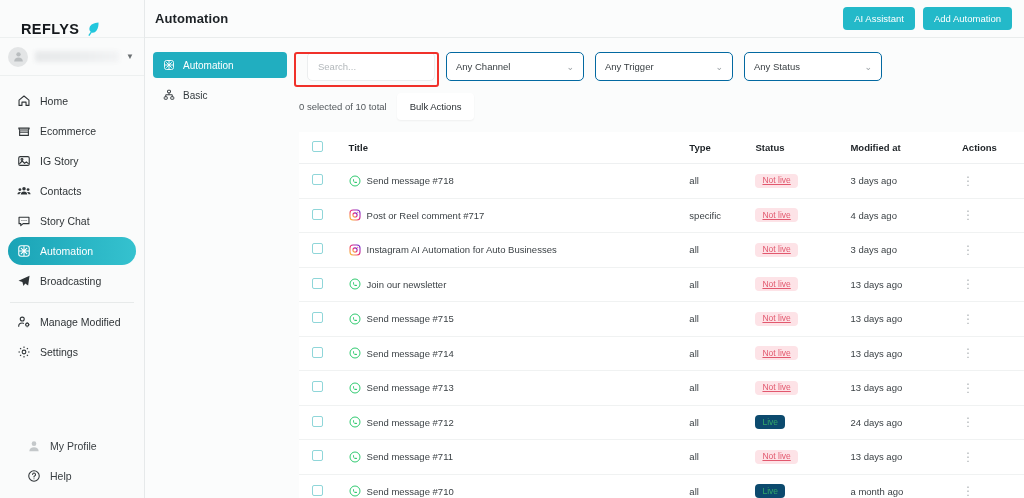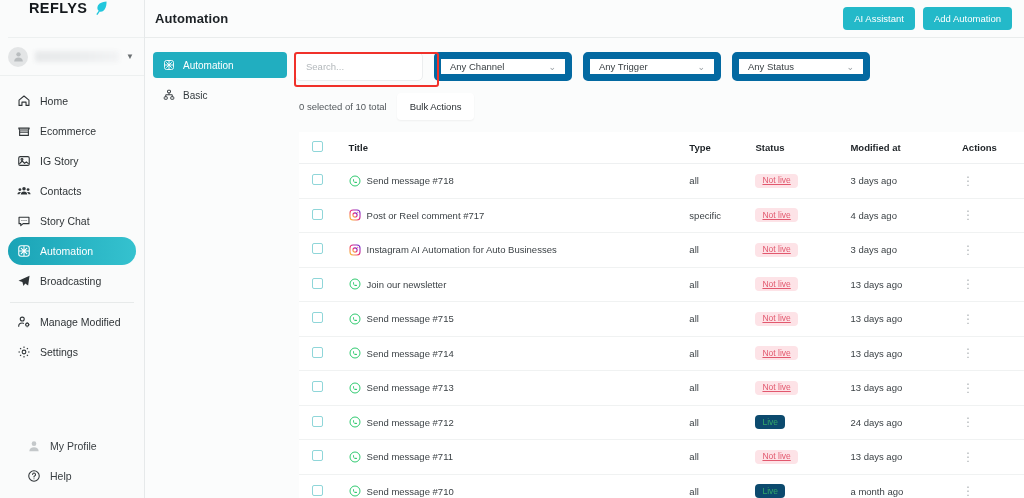--- a/index.html
+++ b/index.html
@@ -13,24 +13,23 @@
   #app { position: relative; width: 1024px; height: 498px; display: flex; }
 
   
   .sidebar {
     width: 145px; height: 498px; background: #fafbfb;
     border-right: 1px solid #e6e9ea;
     display: flex; flex-direction: column; flex: 0 0 145px;
     position: relative;
   }
   .logo-row {
-    height: 38px; display: flex; align-items: flex-start;
+    height: 38px; display: flex; align-items: flex-end;
     padding-left: 21px; gap: 6px;
     border-bottom: 1px solid #edf0f0;
-    margin-left: 8px;
   }
   .logo-text {
     font-size: 14.5px; font-weight: bold; letter-spacing: .4px;
     color: #14181c;
   }
   .logo-mark { width: 16px; height: 16px; display:block; }
 
   .profile-row {
     height: 38px; display: flex; align-items: center;
     padding: 0 8px 0 8px; gap: 7px;
@@ -102,29 +101,29 @@
   .highlight-box {
     position: absolute; left: 149px; top: 52px;
     width: 145px; height: 35px;
     border: 2px solid #f0312a; border-radius: 3px;
     pointer-events: none; z-index: 9;
   }
 
   
   .content { flex: 1; min-width: 0; padding: 0 0 0 0; display:flex; flex-direction:column; }
 
-  .filters { display: flex; gap: 11px; padding: 14px 12px 0 0; }
+  .filters { display: flex; gap: 11px; padding: 14px 12px 0 12px; }
   .search-box {
     width: 128px; height: 29px; background: #fff; border: 1px solid #eceeef;
     border-radius: 5px; padding: 0 10px; font-size: 9.5px; color: #2b2f33;
     font-family: inherit; outline: none;
   }
   .search-box::placeholder { color: #b3b8bb; }
   .select-box {
-    height: 29px; background: #fff; border: 7px solid #0369a1; border-radius: 5px;
+    height: 29px; background: #fff; border: 1px solid #0369a1; border-radius: 5px;
     display: flex; align-items: center; padding: 0 9px; font-size: 9.5px;
     color: #3a4044; cursor: pointer; position: relative; justify-content: center;
   }
   .select-box .lbl { flex: 1; }
   .select-box .caret { color: #9aa0a4; font-size: 9px; margin-left: 8px; }
   .sel-channel { width: 138px; }
   .sel-trigger { width: 138px; }
   .sel-status  { width: 138px; }
 
   .bulkbar { display: flex; align-items: center; gap: 10px; padding: 12px 0 0 4px; }

